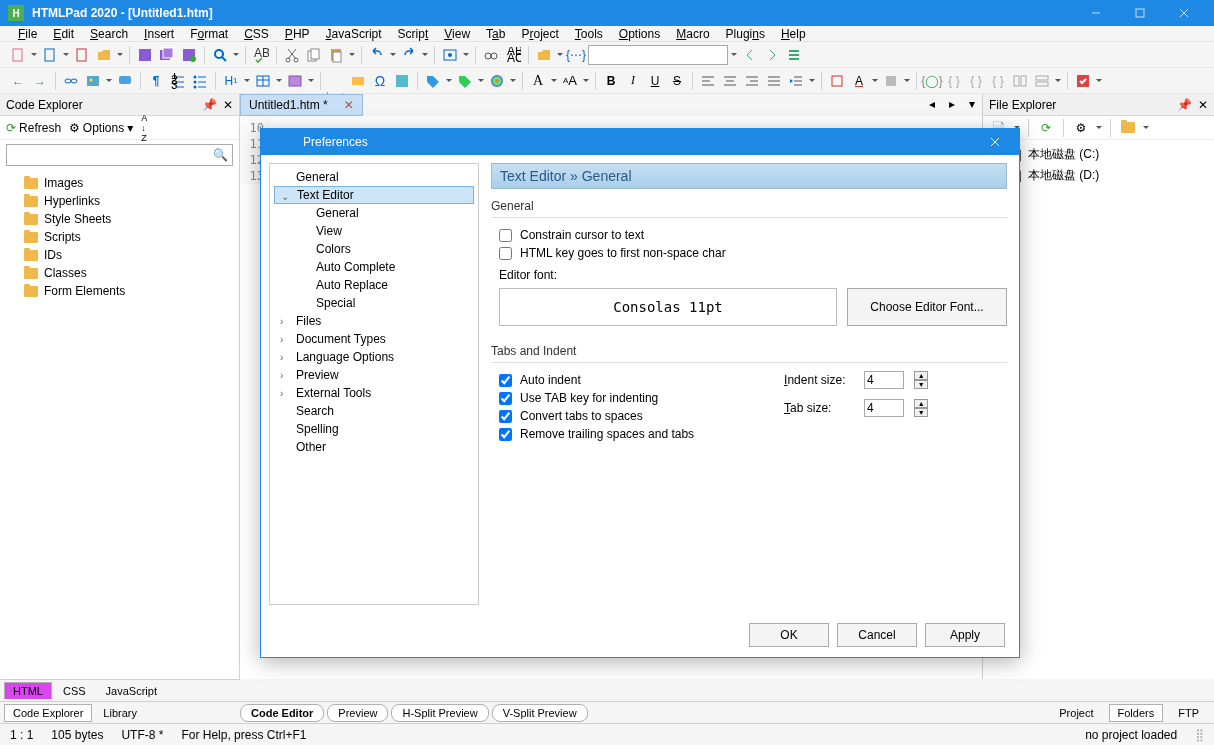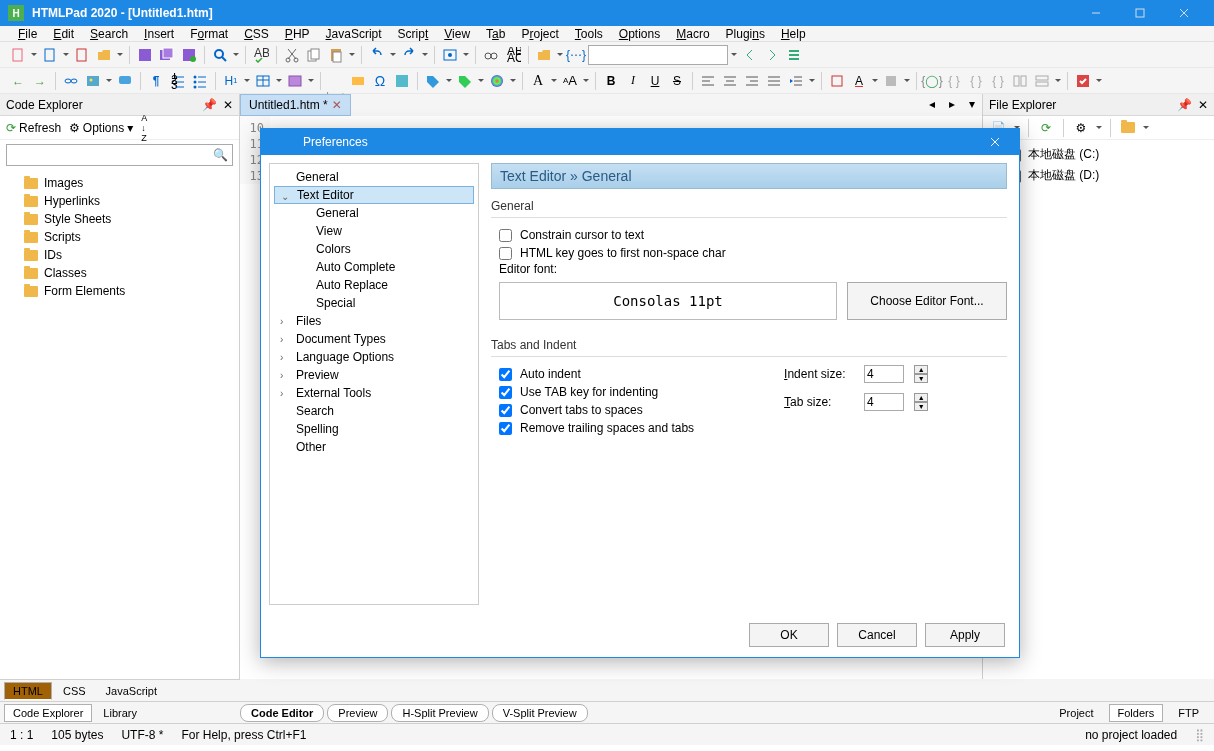--- a/index.html
+++ b/index.html
@@ -37,30 +37,30 @@
 .panel-toolbar .pt-btn { display: flex; align-items: center; gap: 3px; cursor: pointer; }
 .search-box { margin: 4px 6px; border: 1px solid #aaa; height: 22px; display: flex; align-items: center; padding: 0 4px; }
 .search-box input { flex: 1; border: none; outline: none; }
 .tree { padding: 4px 6px; }
 .tree-item { display: flex; align-items: center; gap: 6px; padding: 2px 4px 2px 18px; cursor: pointer; }
 .folder-icon { width: 14px; height: 11px; background: #f0b84a; border-radius: 1px; position: relative; }
 .folder-icon::before { content: ""; position: absolute; top: -2px; left: 0; width: 6px; height: 2px; background: #f0b84a; border-radius: 1px 1px 0 0; }
 
 .editor-area { flex: 1; background: #fff; position: relative; }
 .editor-tabs { height: 22px; display: flex; background: #f5f5f5; }
-.editor-tab { background: #c7dff5; border: 1px solid #99bde0; padding: 2px 8px; display: flex; align-items: center; gap: 4px; font-size: 11px; }
+.editor-tab { background: #c7dff5; border: 1px solid #99bde0; padding: 2px 8px; display: flex; align-items: center; gap: 16px; font-size: 11px; }
 .editor-gutter { position: absolute; left: 0; top: 22px; width: 30px; background: #fafafa; padding-top: 4px; }
 .ln { text-align: right; padding-right: 6px; color: #888; font-family: Consolas, monospace; font-size: 12px; line-height: 16px; }
 
 .right-panel { width: 232px; border-left: 1px solid #d0d0d0; background: #fff; display: flex; flex-direction: column; }
 
 
 .bottom-tabs { height: 22px; background: #f5f5f5; border-top: 1px solid #d0d0d0; display: flex; align-items: center; padding: 0 4px; }
 .btab { padding: 2px 8px; cursor: pointer; border: 1px solid transparent; margin-right: 2px; font-size: 11px;}
-.btab.active { background: #a16207; border: 1px solid #b0b0b0; border-bottom-color: #fff; }
+.btab.active { background: #d946ef; border: 1px solid #b0b0b0; border-bottom-color: #fff; }
 .editor-bottom { height: 22px; background: #f5f5f5; border-top: 1px solid #d0d0d0; display: flex; align-items: center; padding: 0 4px; }
 .ebtab { padding: 2px 10px; cursor: pointer; border: 1px solid #b0b0b0; background: #fff; font-weight: normal; margin-right: 3px; border-radius: 8px; font-size: 11px;}
 .ebtab.active { font-weight: bold; }
 .editor-bottom .r { margin-left: auto; display: flex; gap: 4px; }
 
 
 .statusbar { height: 22px; background: #f5f5f5; border-top: 1px solid #d0d0d0; display: flex; align-items: center; padding: 0 10px; gap: 18px; font-size: 11px; }
 .statusbar .spacer { flex: 1; }
 
 
@@ -648,21 +648,21 @@
       <div class="grp-label">General</div>
       <div class="grp-box">
         <label class="chk">
             <input type="checkbox" style="">
             <span>Constrain cursor to text</span>
           </label>
         <label class="chk">
             <input type="checkbox" style="">
             <span>HTML key goes to first non-space char</span>
           </label>
-        <div style="">Editor font:</div>
+        <div style="margin-top:6px;">Editor font:</div>
         <div class="font-row">
           <div class="font-disp">Consolas 11pt</div>
           <button class="btn" style="min-width:160px;">Choose Editor Font...</button>
         </div>
       </div>
 
       <div class="grp-label">Tabs and Indent</div>
       <div class="grp-box">
         <div class="right-side-section">
           <div>

